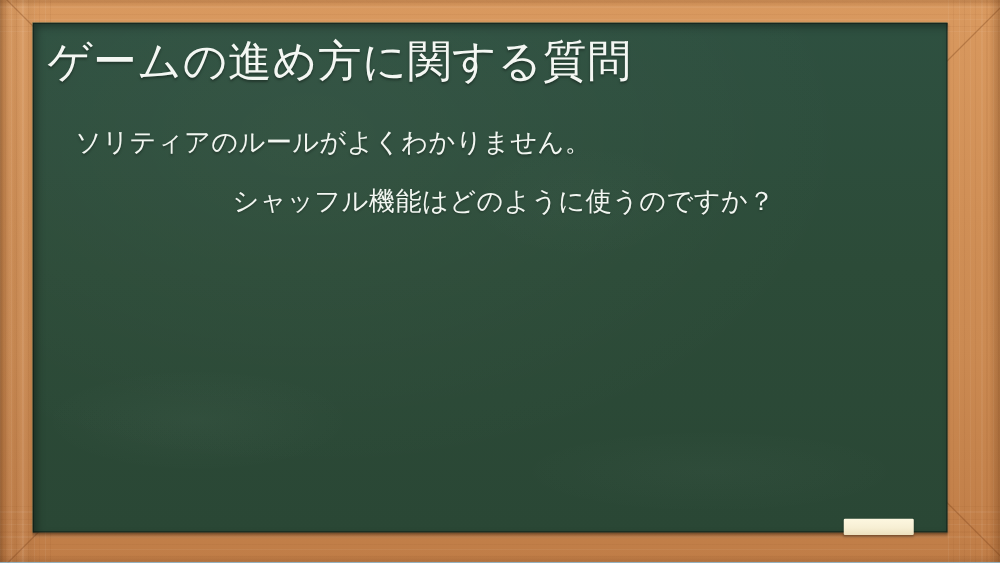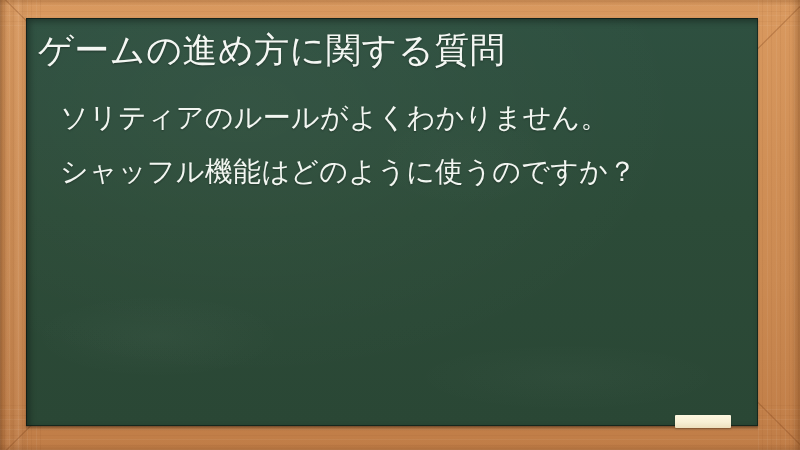--- a/index.html
+++ b/index.html
@@ -161,29 +161,29 @@
     left: 34px;
     top: 86px;
     right: 12px;
     margin: 0;
     padding: 0;
     list-style: none;
   }
 
   .qitem {
     color: #f2f6f1;
-    font-size: 28px;
+    font-size: 21px;
     line-height: 1.0;
     font-weight: 400;
     letter-spacing: 0.3px;
     white-space: nowrap;
     margin: 0 0 26px 0;
     text-shadow: 0 1px 2px rgba(0,0,0,0.30);
   }
-  .qitem:last-child { margin-bottom: 16px; }
+  .qitem:last-child { margin-bottom: 16px; text-align: center; }
 
   
   .chalk {
     position: absolute;
     left: 675px;
     top: 415px;
     width: 56px;
     height: 13px;
     background: linear-gradient(180deg, #fdf7e0 0%, #f7efd4 55%, #ece0be 100%);
     border-radius: 1px;

